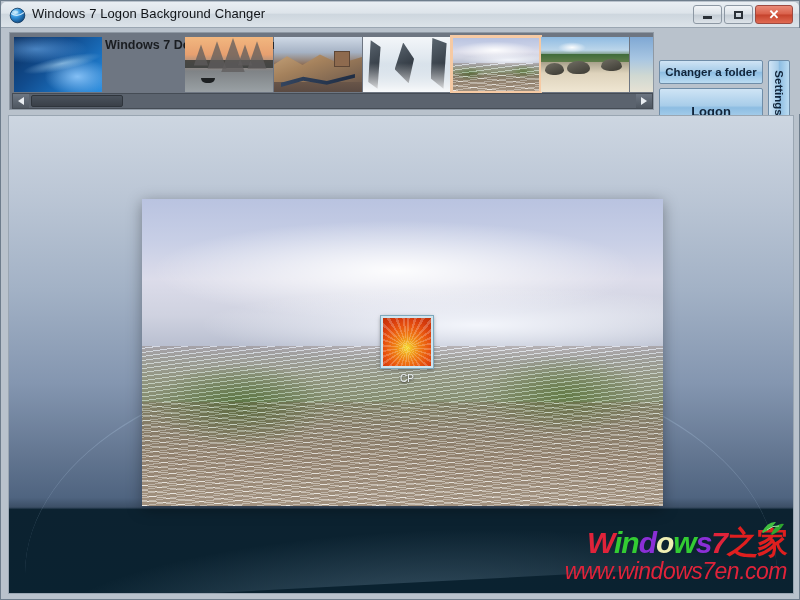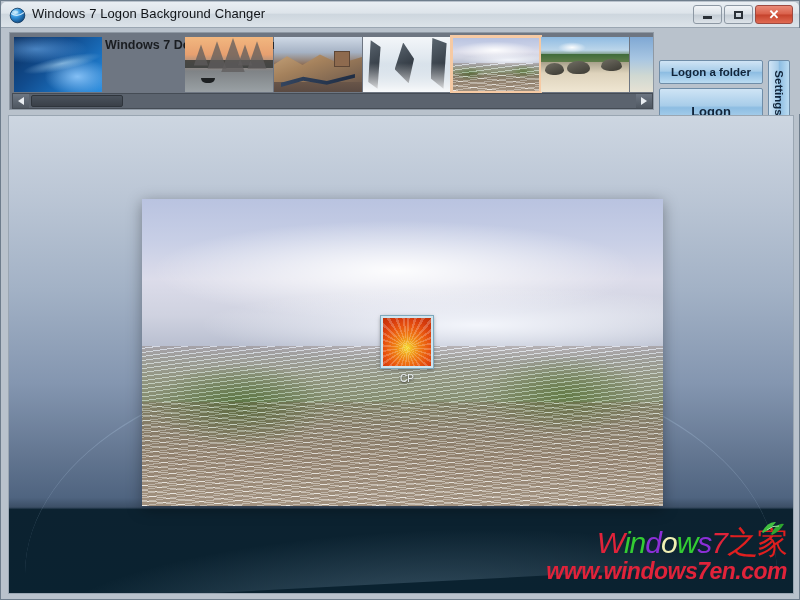--- a/index.html
+++ b/index.html
@@ -421,35 +421,35 @@
   
   #watermark {
     position: absolute;
     right: 6px; bottom: 10px;
     text-align: right;
     line-height: 1;
     user-select: none;
   }
   #wm-line1 {
     font-size: 30px;
-    font-weight: normal;
+    font-weight: bold;
     font-style: italic;
     letter-spacing: -1px;
     white-space: nowrap;
   }
   #wm-line1 .c0 { color: #e0233a; }
   #wm-line1 .c1 { color: #33cc33; }
   #wm-line1 .c2 { color: #8b2fd6; }
   #wm-line1 .c3 { color: #f0f0b4; }
   #wm-line1 .c4 { color: #e0233a; }
   #wm-line1 .cn { color: #e01f1f; font-style: normal; font-size: 31px; }
   #wm-line2 {
     margin-top: 2px;
     font-size: 23px;
-    font-weight: bold;
+    font-weight: normal;
     font-style: italic;
     color: #e0233a;
     letter-spacing: -.5px;
     white-space: nowrap;
   }
 </style>
 </head>
 <body>
 
 <div id="window">
@@ -546,21 +546,21 @@
         <div class="sb-arrow" id="sb-left">
           <div class="sb-tri"></div>
         </div>
         <div id="sb-thumb"></div>
         <div class="sb-arrow" id="sb-right">
           <div class="sb-tri"></div>
         </div>
       </div>
     </div>
 
-    <div id="btn-choose-folder">Logon a folder</div>
+    <div id="btn-choose-folder">Changer a folder</div>
     <div id="btn-apply">Logon</div>
     <div id="btn-settings">
       <span>Settings</span>
     </div>
   </div>
 
   <div id="stage">
     <div id="floor-sheen"></div>
     <div id="floor-arc"></div>
 

